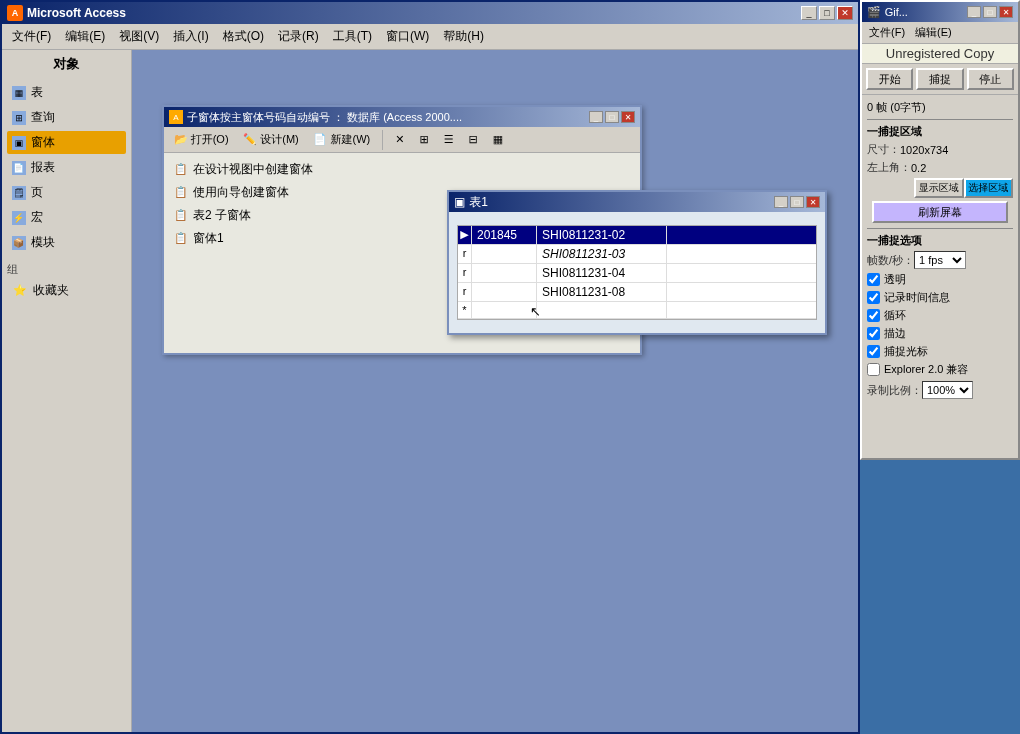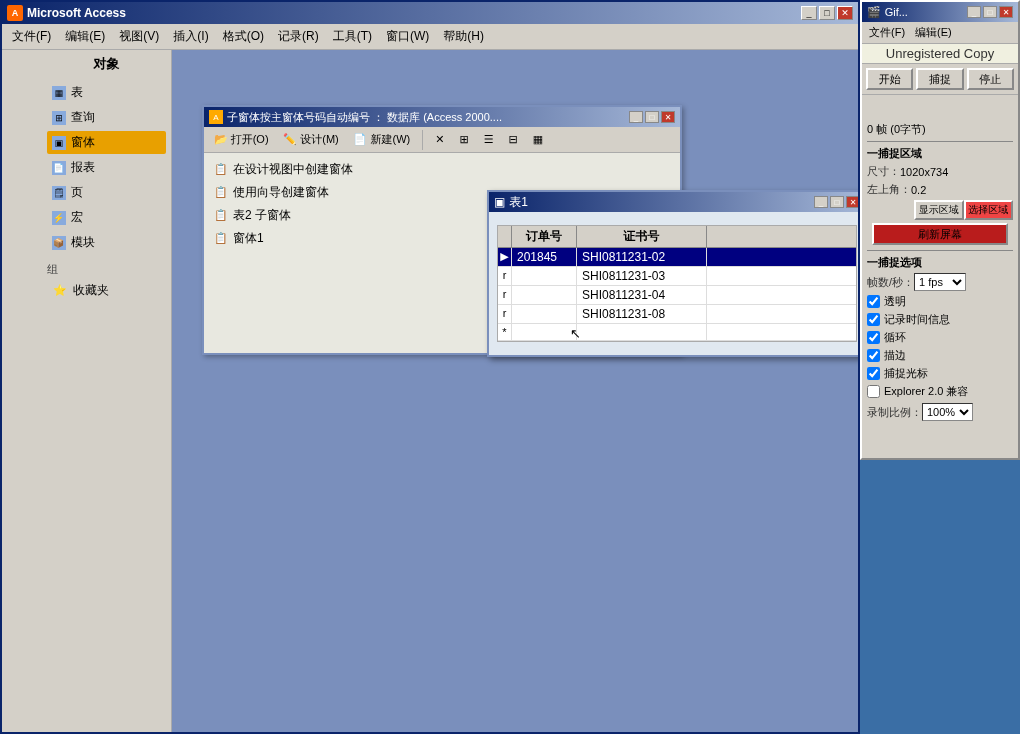--- a/index.html
+++ b/index.html
@@ -91,21 +91,20 @@
       padding: 2px 6px;
       cursor: pointer;
       font-size: 12px;
     }
 
     
     .content-area {
       display: flex;
       flex: 1;
       overflow: hidden;
-      margin-left: 40px;
     }
 
     
     .nav-panel {
       width: 130px;
       background: #d4d0c8;
       border-right: 1px solid #aaa;
       padding: 5px;
     }
 
@@ -412,21 +411,20 @@
       border-bottom-color: #888;
       border-right-color: #888;
       cursor: pointer;
       font-size: 11px;
       font-family: 'SimSun', '宋体', sans-serif;
     }
 
     .gif-info {
       padding: 5px;
       font-size: 11px;
-      margin-top: 22px;
     }
 
     .gif-section {
       margin-bottom: 5px;
     }
 
     .gif-section-title {
       font-weight: bold;
       margin-bottom: 3px;
       font-size: 11px;
@@ -444,21 +442,21 @@
 
     .gif-value {
       color: #000;
     }
 
     .gif-btn-refresh {
       display: block;
       width: calc(100% - 10px);
       margin: 3px 5px;
       height: 22px;
-      background: #b91c1c;
+      background: #c4b5fd;
       border: 2px solid;
       border-top-color: #fff;
       border-left-color: #fff;
       border-bottom-color: #888;
       border-right-color: #888;
       cursor: pointer;
       font-size: 11px;
       font-family: 'SimSun', '宋体', sans-serif;
     }
 
@@ -626,36 +624,31 @@
               <div class="sub-tb-btn">_</div>
               <div class="sub-tb-btn">□</div>
               <div class="sub-tb-btn close">✕</div>
             </div>
           </div>
 
           <div class="form-content" style="position:relative;">
 
 
             <div class="data-grid">
-              <div class="grid-header">
-                <div class="grid-marker" style="border-right:1px solid #888;"></div>
-                <div class="grid-hcell" style="width:65px;">订单号</div>
-                <div class="grid-hcell" style="width:130px;">证书号</div>
-              </div>
 
               <div class="grid-row selected">
                 <div class="grid-marker">▶</div>
                 <div class="grid-cell" style="width:65px;">201845</div>
                 <div class="grid-cell" style="width:130px;">SHI0811231-02</div>
               </div>
 
               <div class="grid-row">
                 <div class="grid-marker">r</div>
                 <div class="grid-cell" style="width:65px;"></div>
-                <div class="grid-cell" style="width:130px;">SHI0811231-03</div>
+                <div class="grid-cell" style="width:130px;font-style:italic;">SHI0811231-03</div>
               </div>
 
               <div class="grid-row">
                 <div class="grid-marker">r</div>
                 <div class="grid-cell" style="width:65px;"></div>
                 <div class="grid-cell" style="width:130px;">SHI0811231-04</div>
               </div>
 
               <div class="grid-row">
                 <div class="grid-marker">r</div>
@@ -721,21 +714,21 @@
         <div class="gif-row">
           <span class="gif-label">尺寸：</span>
           <span class="gif-value">1020x734</span>
         </div>
         <div class="gif-row">
           <span class="gif-label">左上角：</span>
           <span class="gif-value">0.2</span>
         </div>
         <div style="display:flex;gap:0;margin:3px 0;padding-left:47px;">
           <button style="flex:1;height:20px;background:#d4d0c8;border:2px solid;border-top-color:#fff;border-left-color:#fff;border-bottom-color:#888;border-right-color:#888;font-size:10px;cursor:pointer;font-family:SimSun,sans-serif;">显示区域</button>
-          <button style="flex:1;height:20px;background:#ef4444;border:2px solid;border-top-color:#fff;border-left-color:#fff;border-bottom-color:#888;border-right-color:#888;font-size:10px;cursor:pointer;font-family:SimSun,sans-serif;">选择区域</button>
+          <button style="flex:1;height:20px;background:#0ea5e9;border:2px solid;border-top-color:#fff;border-left-color:#fff;border-bottom-color:#888;border-right-color:#888;font-size:10px;cursor:pointer;font-family:SimSun,sans-serif;">选择区域</button>
         </div>
         <button class="gif-btn-refresh">刷新屏幕</button>
       </div>
 
       <div class="section-divider"></div>
 
       <div class="gif-section">
         <div class="gif-section-title">一捕捉选项</div>
 
         <div class="gif-row">

